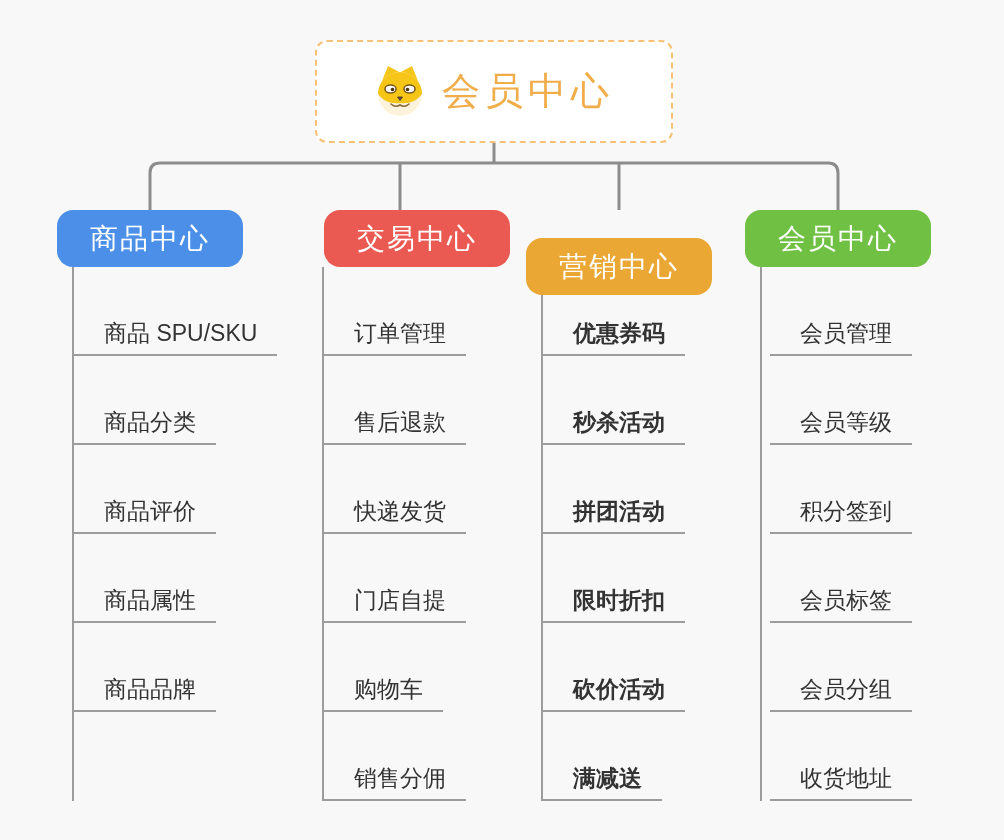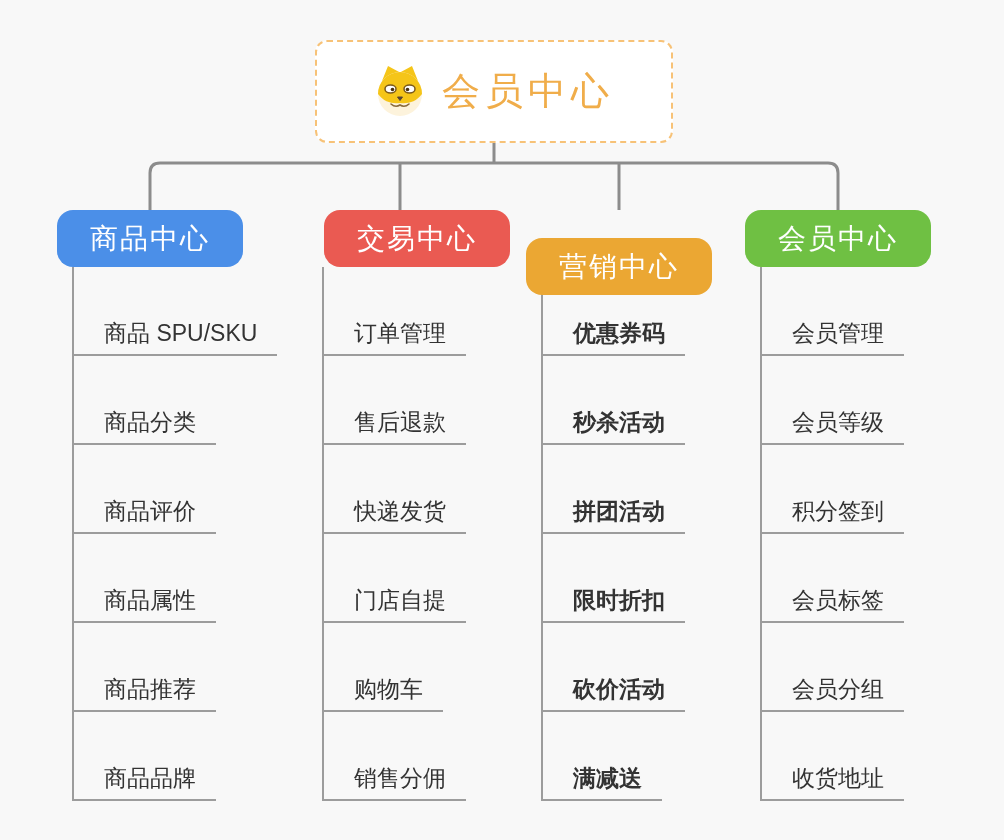--- a/index.html
+++ b/index.html
@@ -20,21 +20,21 @@
   .branch{
     position:absolute;top:210px;width:186px;height:57px;z-index:2;
     border-radius:16px;display:flex;align-items:center;justify-content:center;
     color:var(--c-node_text);font-size:28px;letter-spacing:2px;white-space:nowrap;cursor:pointer;
   }
   .b0{left:57px;} .b1{left:324px;} .b2{left:526px;margin-top:28px;} .b3{left:745px;}
   .leaf-col{
     position:absolute;top:267px;height:534px;z-index:1;
     border-left:2px solid var(--c-leaf_line);
   }
-  .c0{left:72px;} .c1{left:322px;} .c2{left:541px;font-weight:bold;} .c3{left:760px;}
+  .c0{left:72px;} .c1{left:322px;} .c2{left:541px;font-weight:bold;} .c3{left:760px;padding-left:8px;}
   .leaf{
     height:89px;width:max-content;display:flex;align-items:flex-end;
     padding:0 20px 5px 30px;border-bottom:2px solid var(--c-leaf_line);
     font-size:23px;color:var(--c-leaf_text);white-space:nowrap;cursor:pointer;
   }
 </style>
 </head>
 <body>
 
 <div class="canvas">
@@ -69,21 +69,20 @@
   <div class="branch b0" style="background: rgb(75, 143, 232);">商品中心</div>
   <div class="branch b1" style="background: rgb(234, 90, 82);">交易中心</div>
   <div class="branch b2" style="background: rgb(235, 167, 51);">营销中心</div>
   <div class="branch b3" style="background: rgb(111, 192, 67);">会员中心</div>
 
   <div class="leaf-col c0">
     <div class="leaf">商品 SPU/SKU</div>
     <div class="leaf">商品分类</div>
     <div class="leaf">商品评价</div>
     <div class="leaf">商品属性</div>
-    <div class="leaf">商品推荐</div>
     <div class="leaf">商品品牌</div>
   </div>
 
   <div class="leaf-col c1">
     <div class="leaf">订单管理</div>
     <div class="leaf">售后退款</div>
     <div class="leaf">快递发货</div>
     <div class="leaf">门店自提</div>
     <div class="leaf">购物车</div>
     <div class="leaf">销售分佣</div>

